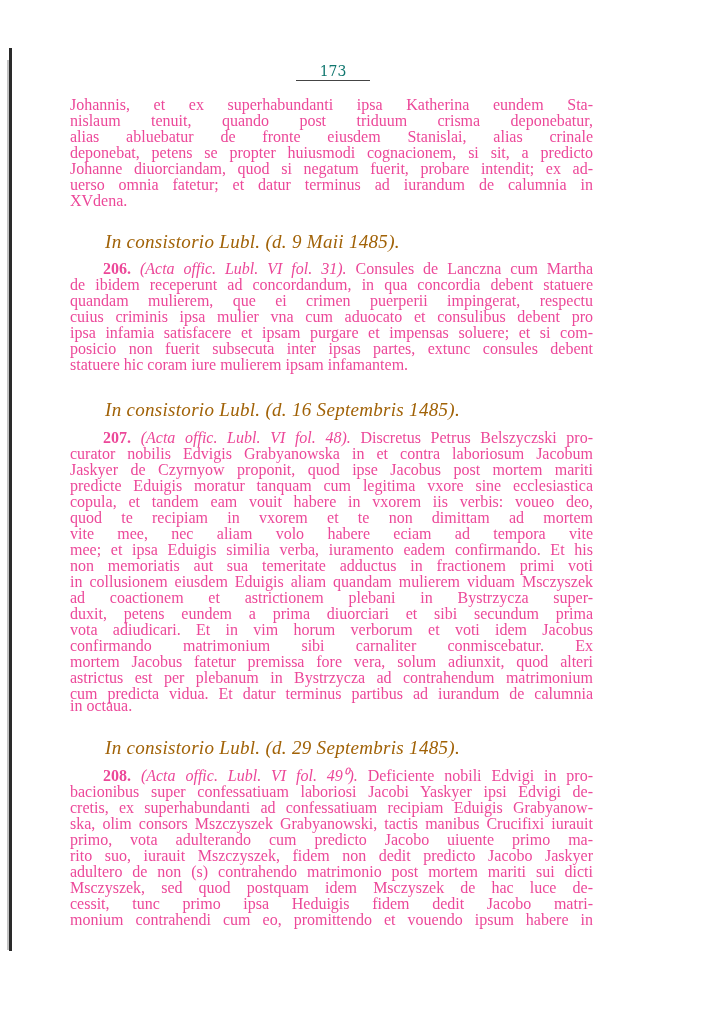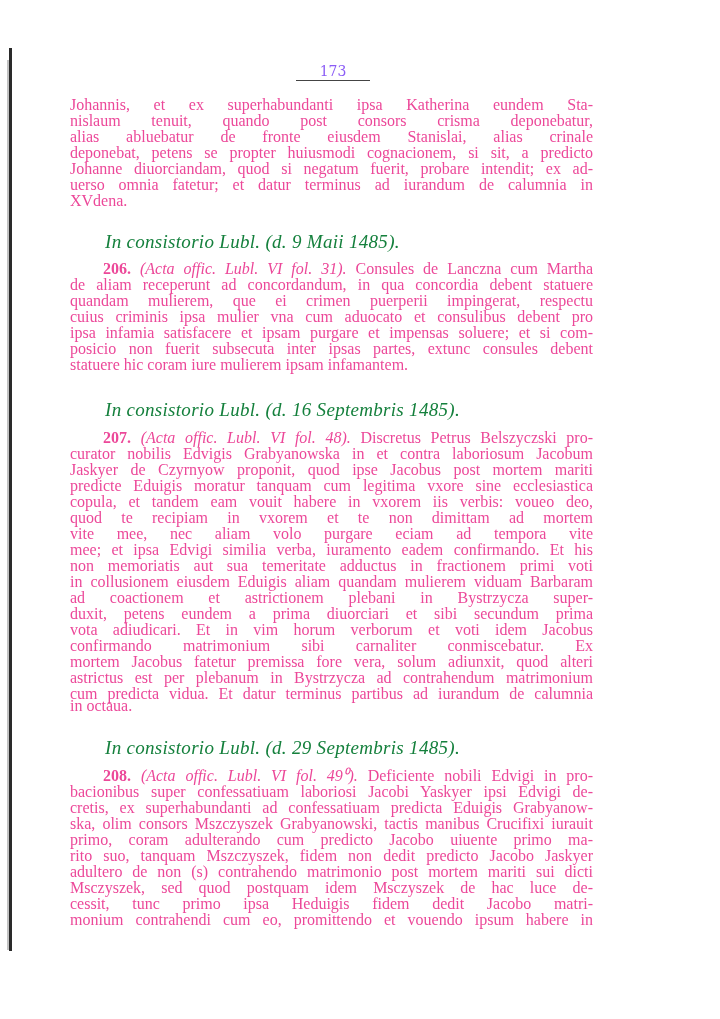--- a/index.html
+++ b/index.html
@@ -1,91 +1,91 @@
 <!DOCTYPE html>
 <html><head>
 <meta charset="utf-8">
 <style>
   html, body { margin:0; padding:0; }
   body { width:720px; height:1019px; background:#ffffff; position:relative; overflow:hidden; }
   .scan-border { position:absolute; left:9px; top:48px; width:3px; height:903px; background:#2a2a2a; }
   .scan-border2 { position:absolute; left:7px; top:60px; width:2px; height:890px; background:#9a9a9a; opacity:.6; }
-  .pagenum { position:absolute; top:63px; left:296px; width:74px; text-align:center; font-family:"DejaVu Serif", serif; font-size:14px; color:#8b5cf6; line-height:16px; }
+  .pagenum { position:absolute; top:63px; left:296px; width:74px; text-align:center; font-family:"DejaVu Serif", serif; font-size:14px; color:#0f766e; line-height:16px; }
   .pagerule { position:absolute; top:80px; left:296px; width:74px; height:1px; background:#444; }
   .line { position:absolute; left:70px; width:523px; font-family:"Liberation Serif", serif; font-size:16px; line-height:16px; color:#ec4899; white-space:nowrap; text-align:justify; text-align-last:justify; }
   .line.last { text-align:left; text-align-last:left; }
   .line.indent { left:103px; width:490px; }
-  .heading { position:absolute; left:105px; font-family:"Liberation Serif", serif; font-style:italic; font-size:19px; line-height:20px; color:#15803d; white-space:nowrap; letter-spacing:0.3px; }
+  .heading { position:absolute; left:105px; font-family:"Liberation Serif", serif; font-style:italic; font-size:19px; line-height:20px; color:#a16207; white-space:nowrap; letter-spacing:0.3px; }
   .num { font-weight:bold; }
   .ital { font-style:italic; }
 </style>
 </head>
 <body>
 
 <div class="scan-border"></div>
 <div class="scan-border2"></div>
 
 <div class="pagenum">173</div>
 <div class="pagerule"></div>
 
 <div class="line" style="top:97px">Johannis, et ex superhabundanti ipsa Katherina eundem Sta-</div>
-<div class="line" style="top:113px">nislaum tenuit, quando post consors crisma deponebatur,</div>
+<div class="line" style="top:113px">nislaum tenuit, quando post triduum crisma deponebatur,</div>
 <div class="line" style="top:129px">alias abluebatur de fronte eiusdem Stanislai, alias crinale</div>
 <div class="line" style="top:145px">deponebat, petens se propter huiusmodi cognacionem, si sit, a predicto</div>
 <div class="line" style="top:161px">Johanne diuorciandam, quod si negatum fuerit, probare intendit; ex ad-</div>
 <div class="line" style="top:177px">uerso omnia fatetur; et datur terminus ad iurandum de calumnia in</div>
 <div class="line last" style="top:193px">XVdena.</div>
 
 <div class="heading" style="top:232px">In consistorio Lubl. (d. 9 Maii 1485).</div>
 
 <div class="line indent" style="top:261px">
   <span class="num">206.</span>
   <span class="ital">(Acta offic. Lubl. VI fol. 31).</span>
   <span>Consules de Lanczna cum Martha</span>
 </div>
-<div class="line" style="top:277px">de aliam receperunt ad concordandum, in qua concordia debent statuere</div>
+<div class="line" style="top:277px">de ibidem receperunt ad concordandum, in qua concordia debent statuere</div>
 <div class="line" style="top:293px">quandam mulierem, que ei crimen puerperii impingerat, respectu</div>
 <div class="line" style="top:309px">cuius criminis ipsa mulier vna cum aduocato et consulibus debent pro</div>
 <div class="line" style="top:325px">ipsa infamia satisfacere et ipsam purgare et impensas soluere; et si com-</div>
 <div class="line" style="top:341px">posicio non fuerit subsecuta inter ipsas partes, extunc consules debent</div>
 <div class="line last" style="top:357px">statuere hic coram iure mulierem ipsam infamantem.</div>
 
 <div class="heading" style="top:400px">In consistorio Lubl. (d. 16 Septembris 1485).</div>
 
 <div class="line indent" style="top:430px">
   <span class="num">207.</span>
   <span class="ital">(Acta offic. Lubl. VI fol. 48).</span>
   <span>Discretus Petrus Belszyczski pro-</span>
 </div>
 <div class="line" style="top:446px">curator nobilis Edvigis Grabyanowska in et contra laboriosum Jacobum</div>
 <div class="line" style="top:462px">Jaskyer de Czyrnyow proponit, quod ipse Jacobus post mortem mariti</div>
 <div class="line" style="top:478px">predicte Eduigis moratur tanquam cum legitima vxore sine ecclesiastica</div>
 <div class="line" style="top:494px">copula, et tandem eam vouit habere in vxorem iis verbis: voueo deo,</div>
 <div class="line" style="top:510px">quod te recipiam in vxorem et te non dimittam ad mortem</div>
-<div class="line" style="top:526px">vite mee, nec aliam volo purgare eciam ad tempora vite</div>
-<div class="line" style="top:542px">mee; et ipsa Edvigi similia verba, iuramento eadem confirmando. Et his</div>
+<div class="line" style="top:526px">vite mee, nec aliam volo habere eciam ad tempora vite</div>
+<div class="line" style="top:542px">mee; et ipsa Eduigis similia verba, iuramento eadem confirmando. Et his</div>
 <div class="line" style="top:558px">non memoriatis aut sua temeritate adductus in fractionem primi voti</div>
-<div class="line" style="top:574px">in collusionem eiusdem Eduigis aliam quandam mulierem viduam Barbaram</div>
+<div class="line" style="top:574px">in collusionem eiusdem Eduigis aliam quandam mulierem viduam Msczyszek</div>
 <div class="line" style="top:590px">ad coactionem et astrictionem plebani in Bystrzycza super-</div>
 <div class="line" style="top:606px">duxit, petens eundem a prima diuorciari et sibi secundum prima</div>
 <div class="line" style="top:622px">vota adiudicari. Et in vim horum verborum et voti idem Jacobus</div>
 <div class="line" style="top:638px">confirmando matrimonium sibi carnaliter conmiscebatur. Ex</div>
 <div class="line" style="top:654px">mortem Jacobus fatetur premissa fore vera, solum adiunxit, quod alteri</div>
 <div class="line" style="top:670px">astrictus est per plebanum in Bystrzycza ad contrahendum matrimonium</div>
 <div class="line" style="top:686px">cum predicta vidua. Et datur terminus partibus ad iurandum de calumnia</div>
 <div class="line last" style="top:698px">in octaua.</div>
 
 <div class="heading" style="top:738px">In consistorio Lubl. (d. 29 Septembris 1485).</div>
 
 <div class="line indent" style="top:768px">
   <span class="num">208.</span>
   <span class="ital">(Acta offic. Lubl. VI fol. 49⁰).</span>
   <span>Deficiente nobili Edvigi in pro-</span>
 </div>
 <div class="line" style="top:784px">bacionibus super confessatiuam laboriosi Jacobi Yaskyer ipsi Edvigi de-</div>
-<div class="line" style="top:800px">cretis, ex superhabundanti ad confessatiuam predicta Eduigis Grabyanow-</div>
+<div class="line" style="top:800px">cretis, ex superhabundanti ad confessatiuam recipiam Eduigis Grabyanow-</div>
 <div class="line" style="top:816px">ska, olim consors Mszczyszek Grabyanowski, tactis manibus Crucifixi iurauit</div>
-<div class="line" style="top:832px">primo, coram adulterando cum predicto Jacobo uiuente primo ma-</div>
-<div class="line" style="top:848px">rito suo, tanquam Mszczyszek, fidem non dedit predicto Jacobo Jaskyer</div>
+<div class="line" style="top:832px">primo, vota adulterando cum predicto Jacobo uiuente primo ma-</div>
+<div class="line" style="top:848px">rito suo, iurauit Mszczyszek, fidem non dedit predicto Jacobo Jaskyer</div>
 <div class="line" style="top:864px">adultero de non (s) contrahendo matrimonio post mortem mariti sui dicti</div>
 <div class="line" style="top:880px">Msczyszek, sed quod postquam idem Msczyszek de hac luce de-</div>
 <div class="line" style="top:896px">cessit, tunc primo ipsa Heduigis fidem dedit Jacobo matri-</div>
 <div class="line" style="top:912px">monium contrahendi cum eo, promittendo et vouendo ipsum habere in</div>
 
 </body></html>

